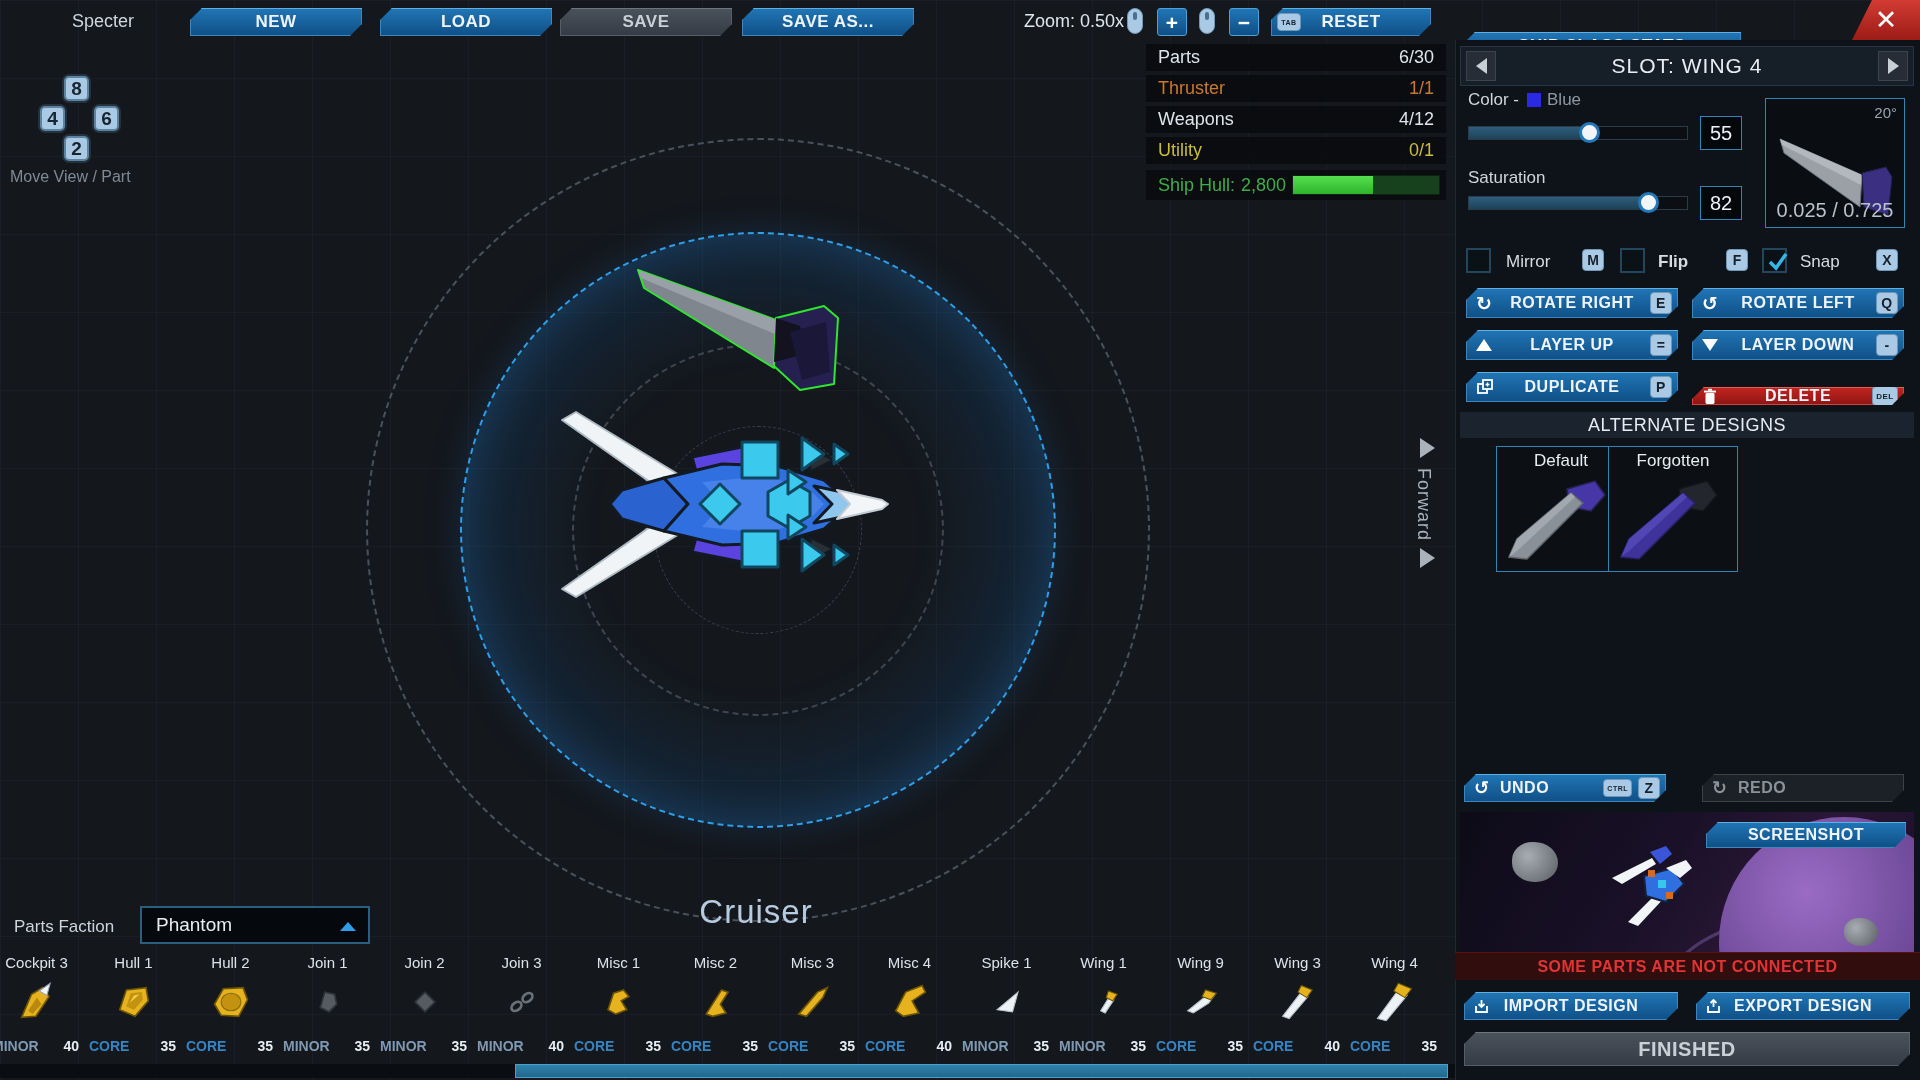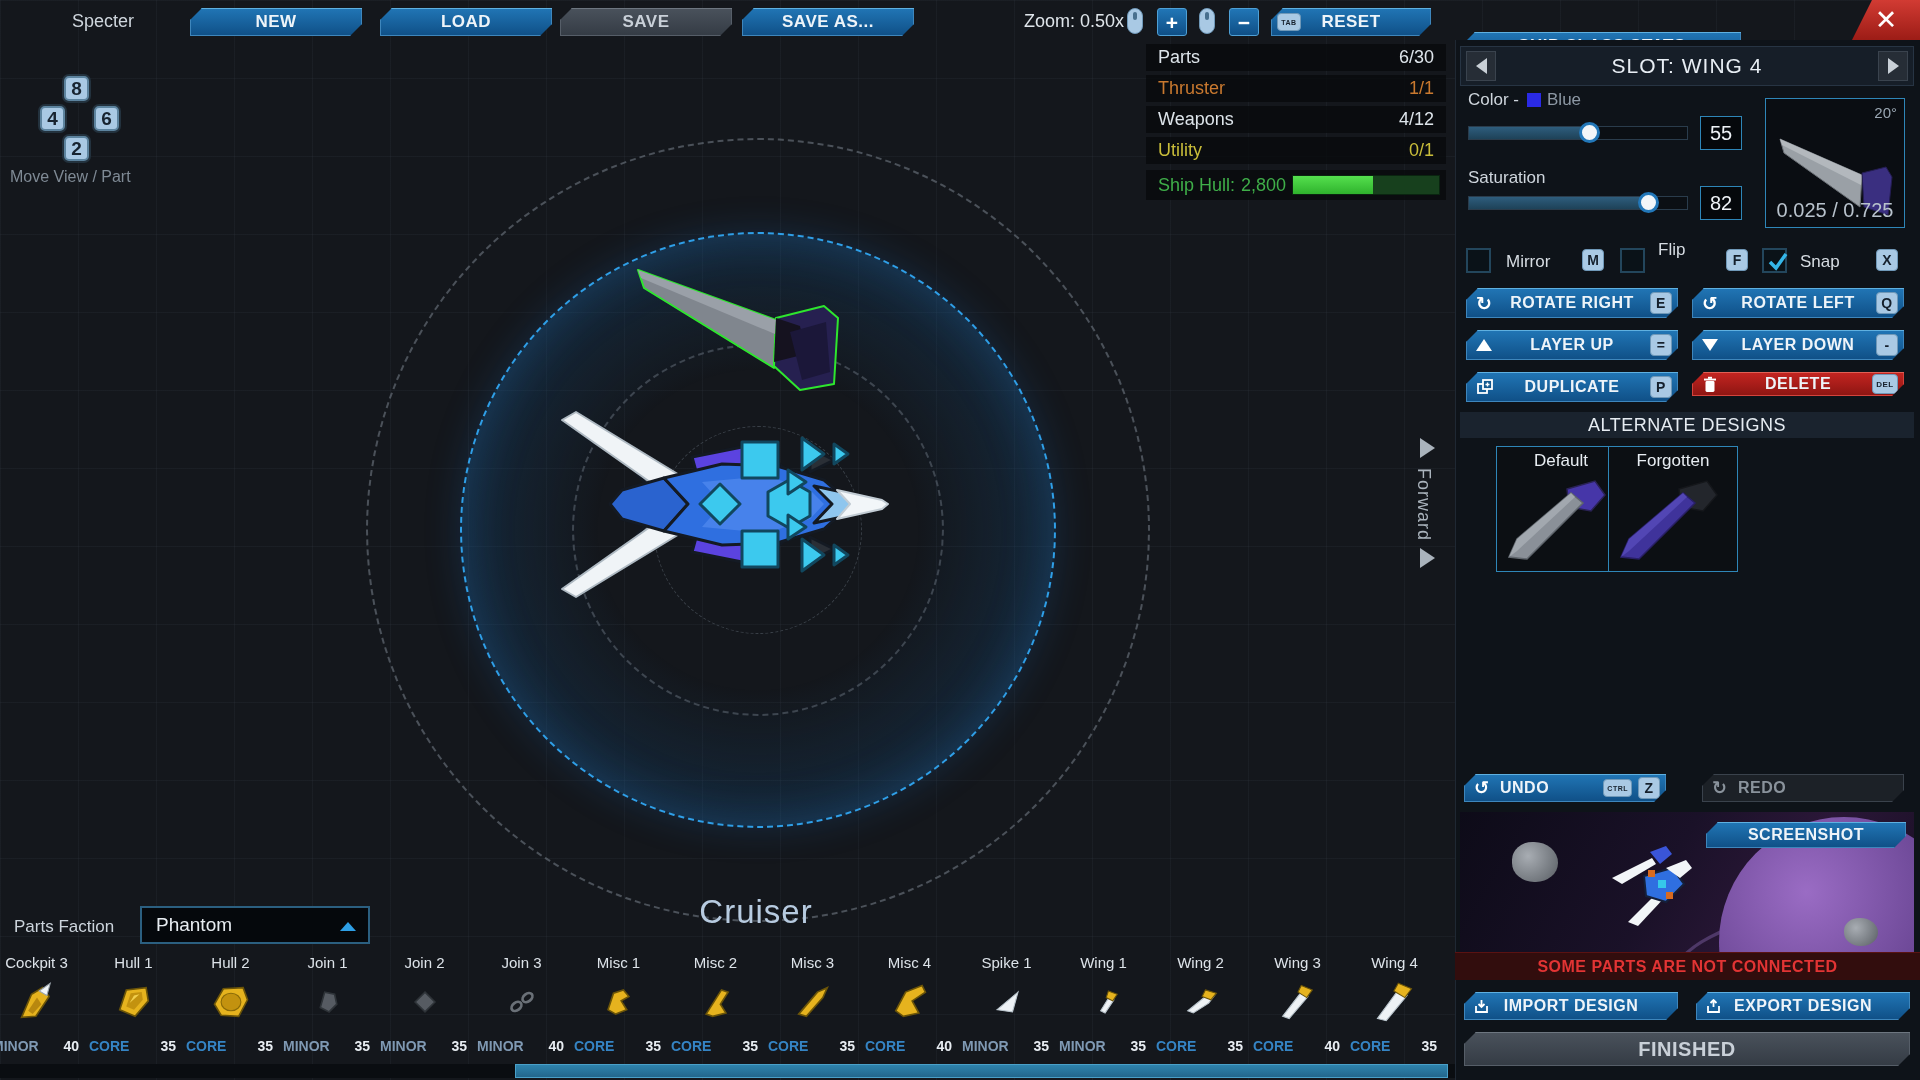--- a/index.html
+++ b/index.html
@@ -418,21 +418,21 @@
             <polygon points="24,10 32,13 28,19 22,16" fill="#e6b31e" stroke="#6b5408"></polygon>
           </svg>
         </div>
         <div class="part-meta">
           <span class="part-badge minor">MINOR</span>
           <span class="part-cost">35</span>
         </div>
       </div>
 
       <div class="part-cell">
-        <div class="part-title">Wing 2</div>
+        <div class="part-title">Wing 9</div>
         <div class="part-icon">
           <svg width="44" height="44" viewBox="0 0 40 40">
             <polygon points="8,28 24,15 33,13 27,21 13,30" fill="#eef2f5" stroke="#b9c4cc"></polygon>
             <polygon points="24,9 34,12 29,18 21,15" fill="#e6b31e" stroke="#6b5408"></polygon>
           </svg>
         </div>
         <div class="part-meta">
           <span class="part-badge core">CORE</span>
           <span class="part-cost">35</span>
         </div>
@@ -506,21 +506,21 @@
       <polygon points="14,26 96,62 95,72 16,32" fill="#b3b8bd"></polygon>
       <polygon points="96,60 120,54 126,64 122,102 98,94" fill="#3a2f80" stroke="#241d52" stroke-width="1"></polygon>
     </svg>
     <div class="pv-coords">0.025 / 0.725</div>
   </div>
 
   <div class="cb" style="left:1466px;top:248px;"></div>
   <div class="cblbl" style="left:1506px;top:252px;">Mirror</div>
   <div class="keybadge kb-abs" style="left:1582px;top:249px;">M</div>
   <div class="cb" style="left:1620px;top:248px;"></div>
-  <div class="cblbl" style="left:1658px;top:240px;">Flip</div>
+  <div class="cblbl" style="left:1658px;top:252px;font-weight:bold;">Flip</div>
   <div class="keybadge kb-abs" style="left:1726px;top:249px;">F</div>
   <div class="cb" style="left:1762px;top:248px;">
     <svg width="26" height="26" viewBox="0 0 26 26">
       <polyline points="5,13 11,19 21,5" fill="none" stroke="#35b6e8" stroke-width="3.5"></polyline>
     </svg>
   </div>
   <div class="cblbl" style="left:1800px;top:252px;">Snap</div>
   <div class="keybadge kb-abs" style="left:1876px;top:249px;">X</div>
 
   <div class="btn" style="left:1466px;top:288px;width:212px;height:30px;font-size:16px;">
@@ -555,21 +555,21 @@
     <span class="bicon">
       <svg width="18" height="18" viewBox="0 0 18 18">
           <rect x="2" y="6" width="9" height="9" fill="none" stroke="#fff" stroke-width="1.8"></rect>
           <rect x="7" y="2" width="9" height="9" fill="#14598f" stroke="#fff" stroke-width="1.8"></rect>
           <path d="M11.5 4.5v4M9.5 6.5h4" stroke="#fff" stroke-width="1.4"></path>
         </svg>
       </span>
     <span>DUPLICATE</span>
     <span class="keybadge">P</span>
   </div>
-  <div class="btn btn-red" style="left:1692px;top:372px;width:212px;height:24px;font-size:16px;">
+  <div class="btn btn-red" style="left:1692px;top:387px;width:212px;height:18px;font-size:16px;">
     <span class="bicon">
       <svg width="16" height="17" viewBox="0 0 16 17">
           <rect x="3.5" y="5" width="9" height="11" rx="1.4" fill="#fff"></rect>
           <rect x="2" y="2.6" width="12" height="1.9" fill="#fff"></rect>
           <rect x="6" y="0.8" width="4" height="2" fill="#fff"></rect>
         </svg>
       </span>
     <span>DELETE</span>
     <span class="keybadge sm">DEL</span>
   </div>

